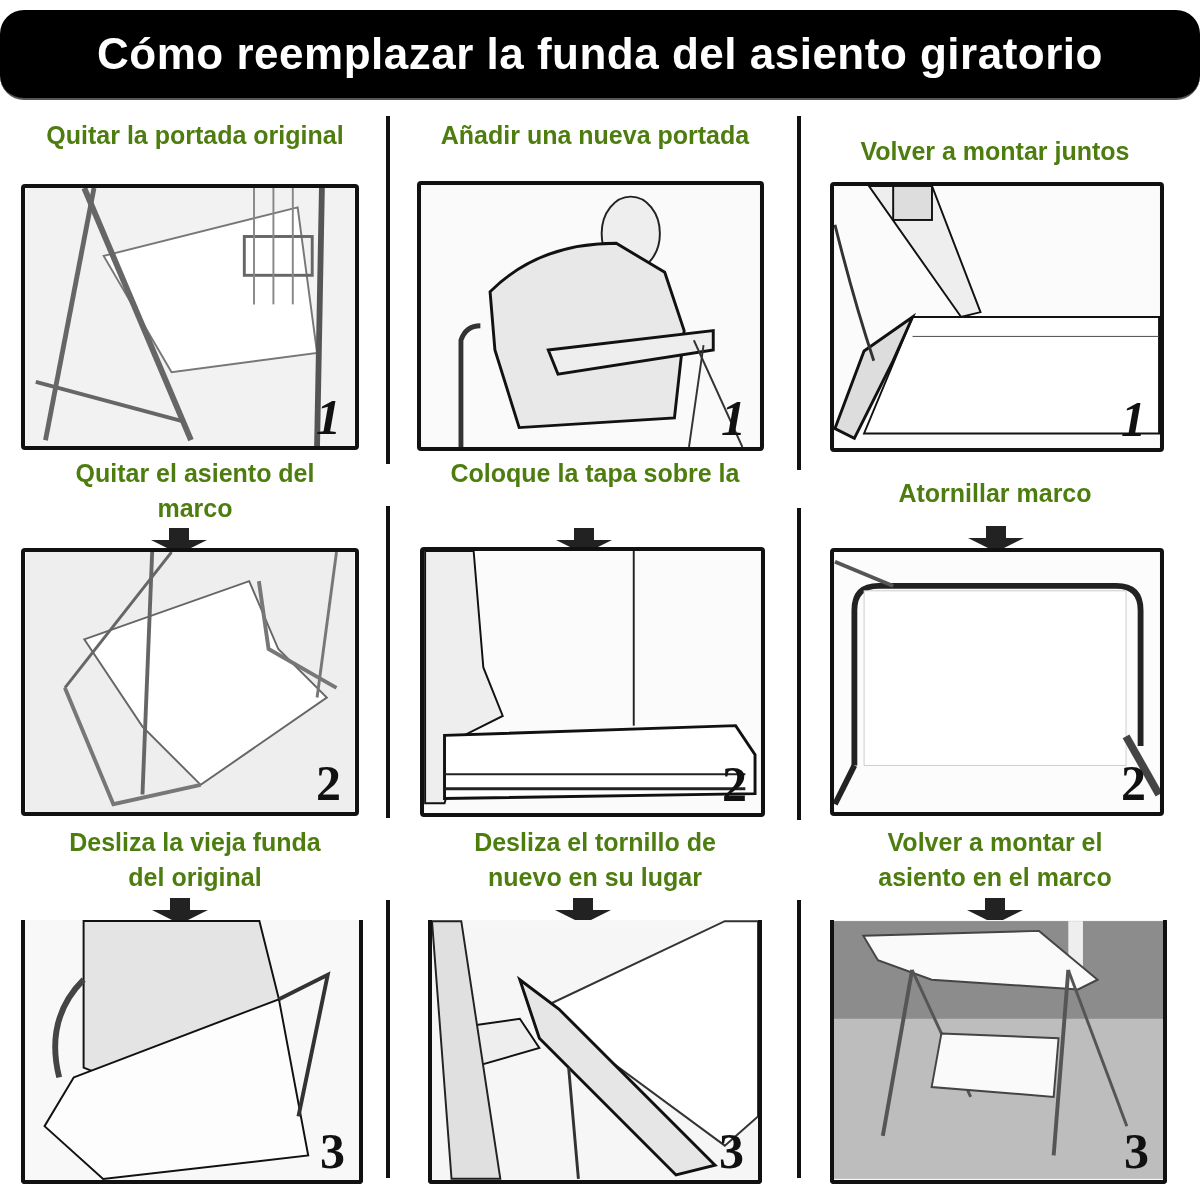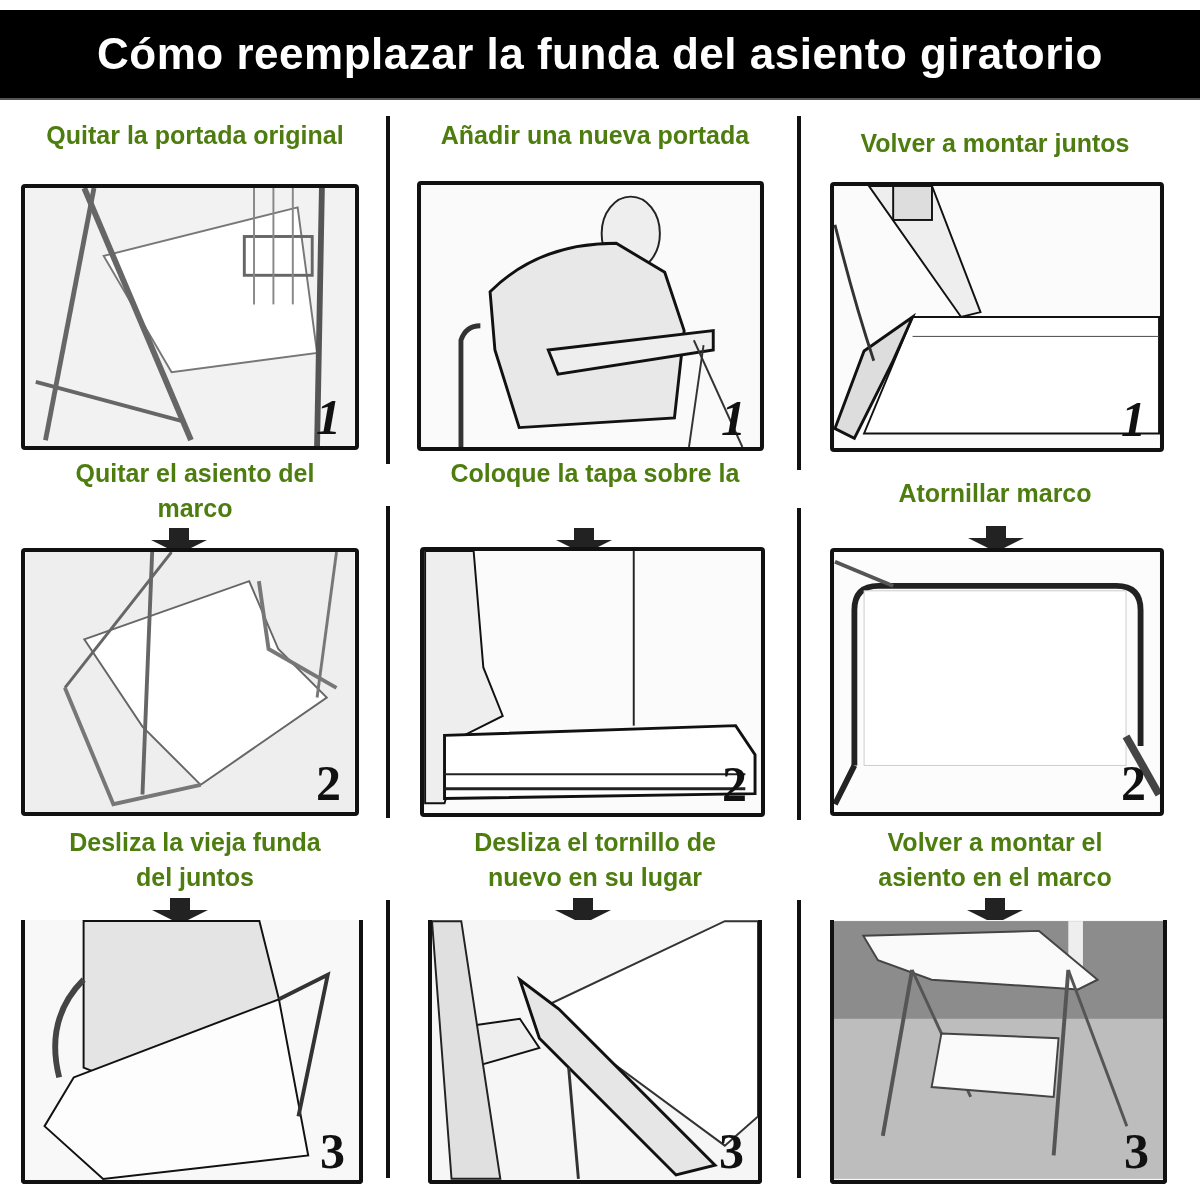--- a/index.html
+++ b/index.html
@@ -5,20 +5,21 @@
   * { box-sizing: border-box; margin: 0; padding: 0; }
   html, body { width: 1200px; height: 1200px; background: #ffffff; overflow: hidden; }
   body { position: relative; font-family: "Liberation Sans", "DejaVu Sans", sans-serif; color: #111; }
 
   .title-bar {
     position: absolute; left: 0; top: 10px; width: 1200px; height: 90px;
     background: #000; color: #fff;
     display: flex; align-items: center; justify-content: center;
     font-size: 44px; font-weight: bold; letter-spacing: 0.5px;
     border-bottom: 2px solid #555;
+    border-radius: 24px;
   }
 
   .divider { position: absolute; width: 4px; background: #111; }
 
   .caption {
     position: absolute; text-align: center; font-weight: bold; font-size: 25px;
     line-height: 35px; color: #4d7c0f; white-space: nowrap;
   }
 
   .arrow { position: absolute; width: 56px; height: 28px; }
@@ -48,21 +49,21 @@
 
 <div class="divider" style="left:386px; top:116px; height:348px;"></div>
 <div class="divider" style="left:386px; top:506px; height:312px;"></div>
 <div class="divider" style="left:386px; top:900px; height:278px;"></div>
 <div class="divider" style="left:797px; top:116px; height:354px;"></div>
 <div class="divider" style="left:797px; top:508px; height:312px;"></div>
 <div class="divider" style="left:797px; top:900px; height:278px;"></div>
 
 <div class="caption" style="left:0; top:118px; width:390px;">Quitar la portada original</div>
 <div class="caption" style="left:390px; top:118px; width:410px;">Añadir una nueva portada</div>
-<div class="caption" style="left:800px; top:126px; width:390px;">Volver a montar juntos</div>
+<div class="caption" style="left:800px; top:134px; width:390px;">Volver a montar juntos</div>
 
 <div class="panel" style="left:21px; top:184px; width:338px; height:266px;">
   <svg viewBox="0 0 338 266">
     <rect width="338" height="266" fill="#f2f2f2"></rect>
     <polygon points="80,70 280,20 300,170 150,190" fill="#fff" stroke="#777" stroke-width="2"></polygon>
     <line x1="20" y1="260" x2="70" y2="0" stroke="#666" stroke-width="5"></line>
     <line x1="60" y1="0" x2="170" y2="260" stroke="#666" stroke-width="6"></line>
     <line x1="10" y1="200" x2="160" y2="240" stroke="#666" stroke-width="4"></line>
     <line x1="305" y1="0" x2="300" y2="266" stroke="#555" stroke-width="6"></line>
     <rect x="225" y="50" width="70" height="40" fill="none" stroke="#666" stroke-width="3"></rect>
@@ -155,21 +156,21 @@
     <rect x="30" y="40" width="270" height="180" fill="#fff" stroke="#ccc" stroke-width="1"></rect>
     <path d="M0,260 L20,220" stroke="#222" stroke-width="6"></path>
     <path d="M300,190 L334,250" stroke="#444" stroke-width="8"></path>
     <path d="M0,10 L60,35" stroke="#555" stroke-width="4"></path>
   </svg>
   <div class="step-num">2</div>
 </div>
 
 <div class="caption" style="left:0; top:825px; width:390px;">
   <div>Desliza la vieja funda</div>
-  <div>del juntos</div>
+  <div>del original</div>
 </div>
 <div class="caption" style="left:390px; top:825px; width:410px;">
   <div>Desliza el tornillo de</div>
   <div>nuevo en su lugar</div>
 </div>
 <div class="caption" style="left:800px; top:825px; width:390px;">
   <div>Volver a montar el</div>
   <div>asiento en el marco</div>
 </div>
 

